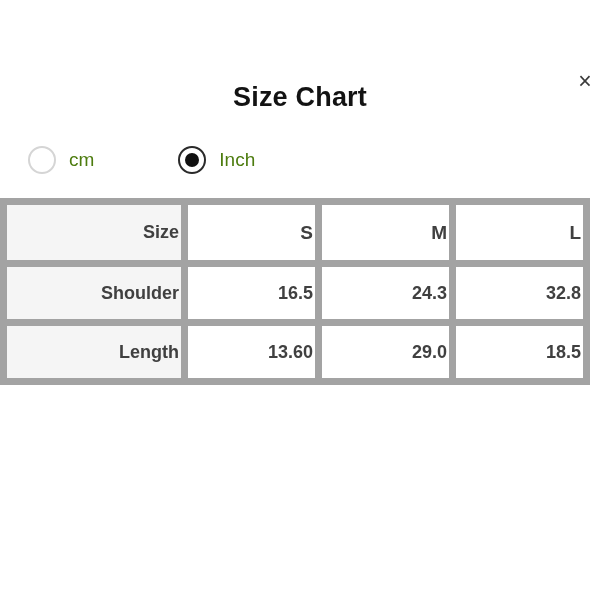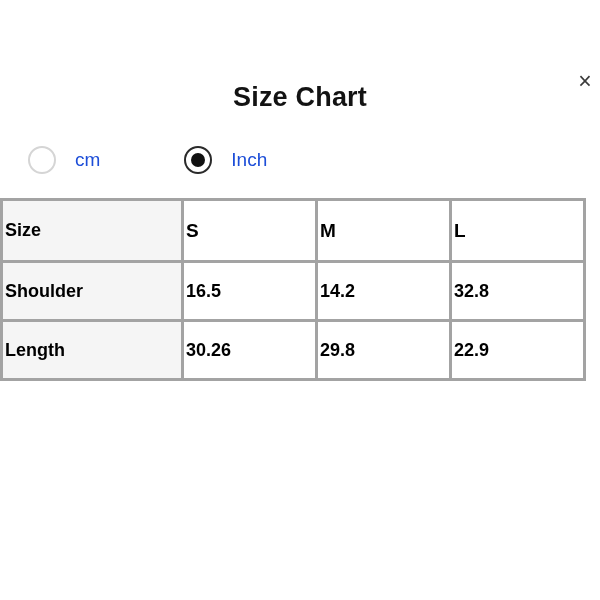--- a/index.html
+++ b/index.html
@@ -90,42 +90,42 @@
   }
 
   .radio .dot {
     width: 14px;
     height: 14px;
     border-radius: 50%;
     background: #111111;
   }
 
   .unit-label {
-    margin-left: 19px;
+    margin-left: 13px;
     font-size: 19px;
-    color: #1d4ed8;
+    color: #4d7c0f;
     font-weight: 400;
   }
 
   
   .size-table {
     position: absolute;
     top: 198px;
     left: 0;
     width: 584px;
     border-collapse: collapse;
     table-layout: fixed;
   }
 
   .size-table td {
-    border: 3px solid #a3a3a3;
-    text-align: left;
+    border: 7px solid #a3a3a3;
+    text-align: right;
     vertical-align: middle;
     font-size: 18px;
-    color: #000000;
+    color: #404040;
     padding: 4px 2px;
   }
 
   .size-table .col-label {
     width: 181px;
     background: #f5f5f5;
     font-weight: bold;
     font-size: 18px;
     line-height: 1.25;
   }
@@ -171,28 +171,28 @@
       <tr class="head">
         <td class="col-label">Size</td>
         <td class="col-val">S</td>
         <td class="col-val">M</td>
         <td class="col-val">L</td>
       </tr>
 
       <tr class="body">
         <td class="col-label">Shoulder</td>
         <td class="col-val">16.5</td>
-        <td class="col-val">14.2</td>
+        <td class="col-val">24.3</td>
         <td class="col-val">32.8</td>
       </tr>
 
 
 
       <tr class="body">
         <td class="col-label">Length</td>
-        <td class="col-val">30.26</td>
-        <td class="col-val">29.8</td>
-        <td class="col-val">22.9</td>
+        <td class="col-val">13.60</td>
+        <td class="col-val">29.0</td>
+        <td class="col-val">18.5</td>
       </tr>
     </tbody>
   </table>
 
 </div>
 
 </body></html>

